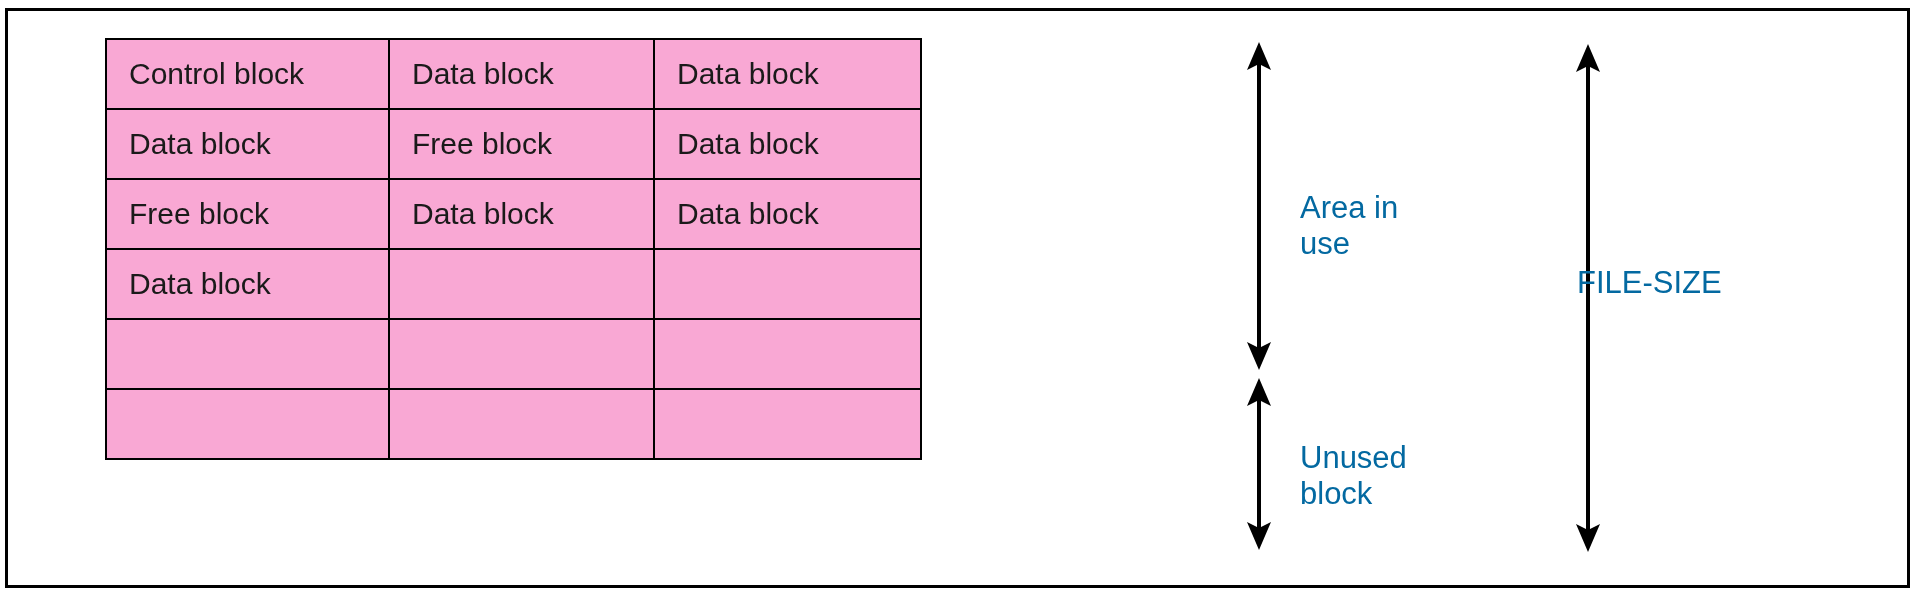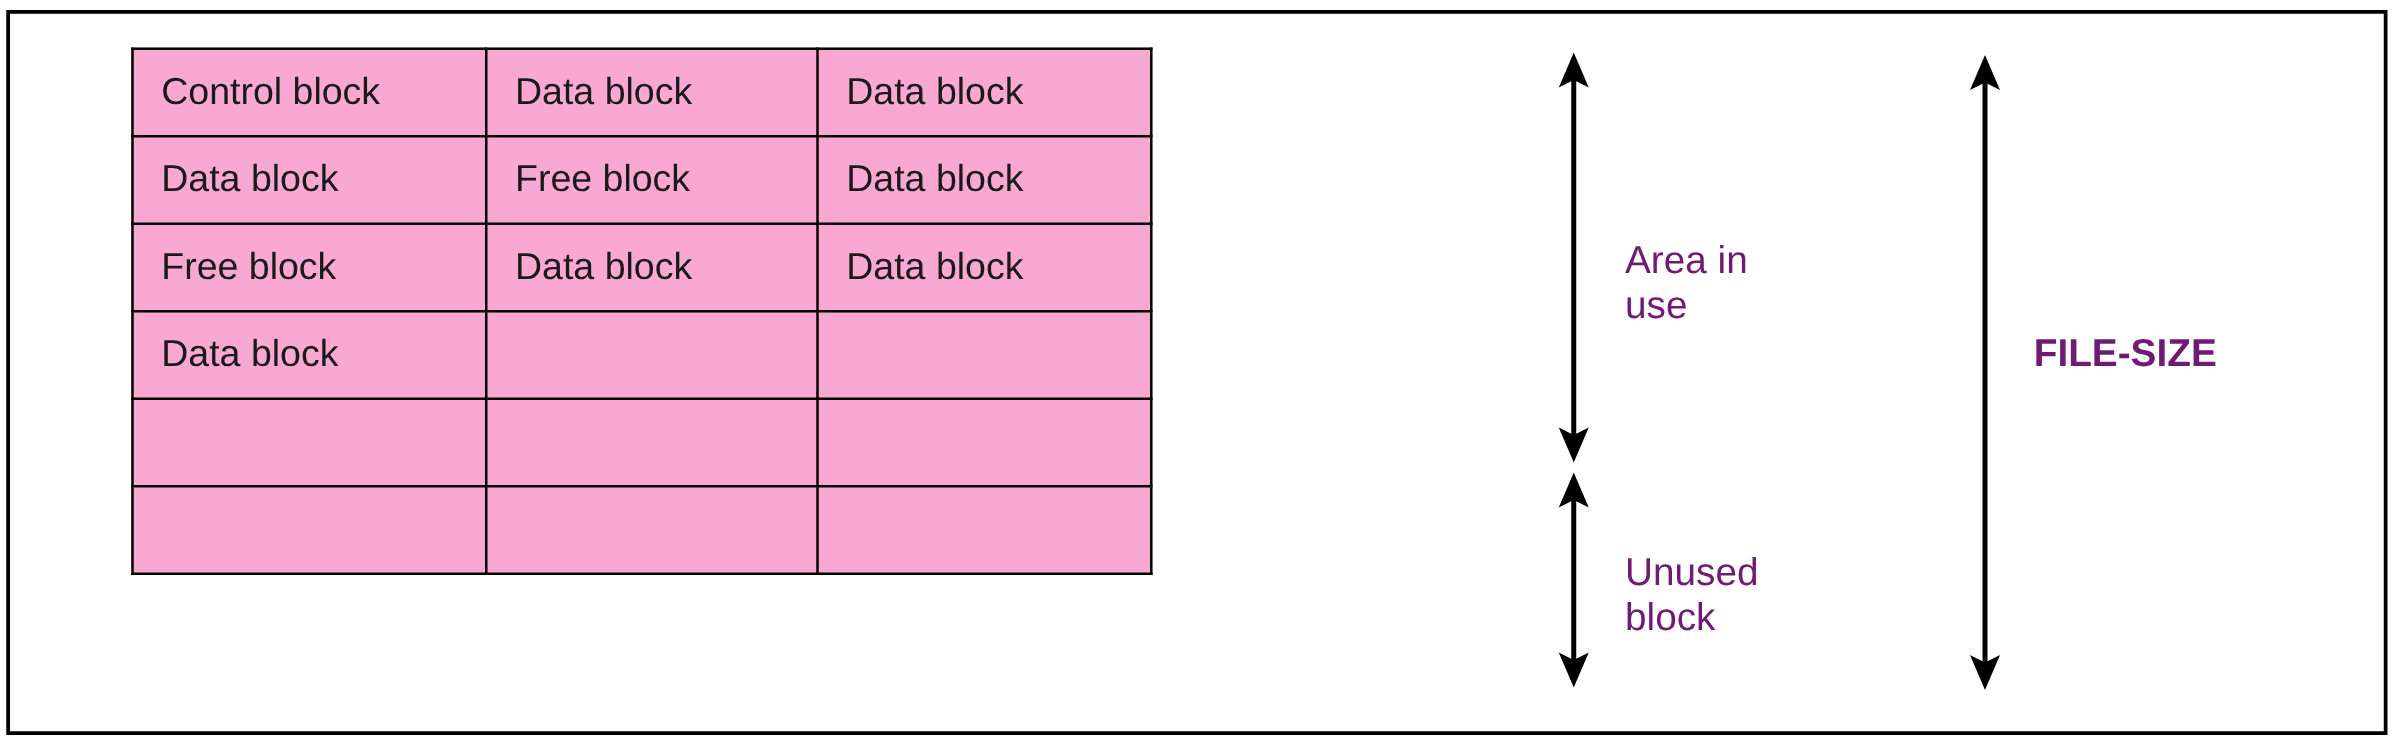--- a/index.html
+++ b/index.html
@@ -63,27 +63,27 @@
   }
   .measure-arrow svg {
     display: block;
   }
 
   
   .arrow-label {
     position: absolute;
     font-size: 31px;
     line-height: 1.16;
-    color: #701a75;
+    color: #0369a1;
     font-family: "Liberation Sans", sans-serif;
     white-space: pre-line;
   }
   #label-area-in-use   { left: 1300px; top: 190px; }
   #label-unused-area   { left: 1300px; top: 440px; }
-  #label-file-size     { left: 1627px; top: 265px; font-weight: bold; }
+  #label-file-size     { left: 1577px; top: 265px; }
 </style>
 </head>
 <body>
 
 <div id="figure">
 
   <div class="outer-frame"></div>
 
   <table class="block-table">
     <colgroup>

